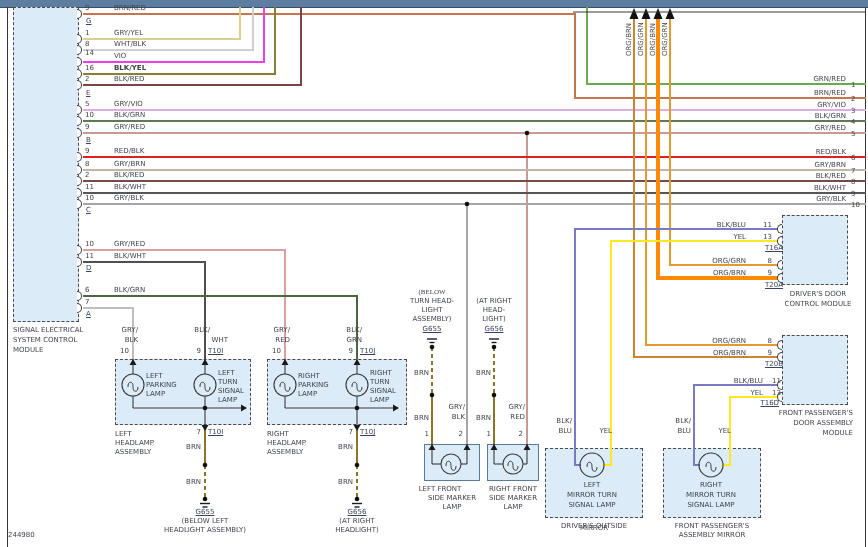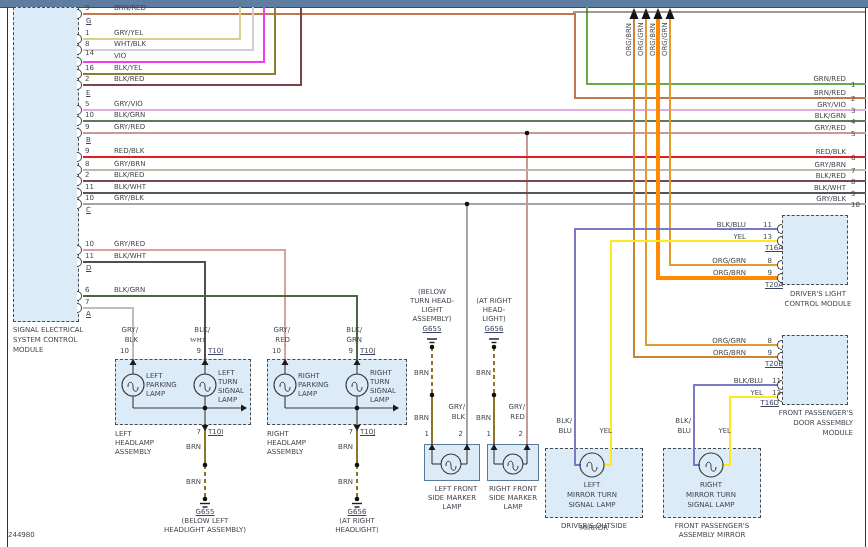--- a/index.html
+++ b/index.html
@@ -191,21 +191,21 @@
       <span class="lb" style="left: 85px; top: 4px;">9</span>
       <span class="lb" style="left: 114px; top: 4px;">BRN/RED</span>
       <span class="lb un lk" style="left: 86px; top: 17px;">G</span>
       <span class="lb" style="left: 85px; top: 29px;">1</span>
       <span class="lb" style="left: 114px; top: 29px;">GRY/YEL</span>
       <span class="lb" style="left: 85px; top: 40px;">8</span>
       <span class="lb" style="left: 114px; top: 40px;">WHT/BLK</span>
       <span class="lb" style="left: 85px; top: 49px;">14</span>
       <span class="lb" style="left: 114px; top: 52px;">VIO</span>
       <span class="lb" style="left: 85px; top: 64px;">16</span>
-      <span class="lb" style="left: 114px; top: 64px;">BLK/YEL</span>
+      <span class="lb" style="left: 114px; top: 64px; font-weight: bold;">BLK/YEL</span>
       <span class="lb" style="left: 85px; top: 75px;">2</span>
       <span class="lb" style="left: 114px; top: 75px;">BLK/RED</span>
       <span class="lb un lk" style="left: 86px; top: 89px;">E</span>
       <span class="lb" style="left: 85px; top: 100px;">5</span>
       <span class="lb" style="left: 114px; top: 100px;">GRY/VIO</span>
       <span class="lb" style="left: 85px; top: 111px;">10</span>
       <span class="lb" style="left: 114px; top: 111px;">BLK/GRN</span>
       <span class="lb" style="left: 85px; top: 123px;">9</span>
       <span class="lb" style="left: 114px; top: 123px;">GRY/RED</span>
       <span class="lb un lk" style="left: 86px; top: 136px;">B</span>
@@ -259,40 +259,40 @@
       <span class="lb ar" style="left: 746px; top: 221px;">BLK/BLU</span>
       <span class="lb ar" style="left: 772px; top: 221px;">11</span>
       <span class="lb ar" style="left: 746px; top: 233px;">YEL</span>
       <span class="lb ar" style="left: 772px; top: 233px;">13</span>
       <span class="lb ar un lk" style="left: 783px; top: 244px;">T16A</span>
       <span class="lb ar" style="left: 746px; top: 257px;">ORG/GRN</span>
       <span class="lb ar" style="left: 772px; top: 257px;">8</span>
       <span class="lb ar" style="left: 746px; top: 269px;">ORG/BRN</span>
       <span class="lb ar" style="left: 772px; top: 269px;">9</span>
       <span class="lb ar un lk" style="left: 783px; top: 281px;">T20A</span>
-      <span class="lb ac" style="left: 818px; top: 290px;">DRIVER'S LIGHT</span>
+      <span class="lb ac" style="left: 818px; top: 290px;">DRIVER'S DOOR</span>
       <span class="lb ac" style="left: 818px; top: 300px;">CONTROL MODULE</span>
       <span class="lb ar" style="left: 746px; top: 337px;">ORG/GRN</span>
       <span class="lb ar" style="left: 772px; top: 337px;">8</span>
       <span class="lb ar" style="left: 746px; top: 349px;">ORG/BRN</span>
       <span class="lb ar" style="left: 772px; top: 349px;">9</span>
       <span class="lb ar un lk" style="left: 783px; top: 360px;">T20B</span>
       <span class="lb ar" style="left: 763px; top: 377px;">BLK/BLU</span>
       <span class="lb ar" style="left: 781px; top: 377px;">11</span>
       <span class="lb ar" style="left: 763px; top: 389px;">YEL</span>
       <span class="lb ar" style="left: 781px; top: 389px;">13</span>
       <span class="lb ar un lk" style="left: 779px; top: 399px;">T16D</span>
       <span class="lb ar" style="left: 853px; top: 409px;">FRONT PASSENGER'S</span>
       <span class="lb ar" style="left: 853px; top: 419px;">DOOR ASSEMBLY</span>
       <span class="lb ar" style="left: 853px; top: 429px;">MODULE</span>
       <span class="lb ar" style="left: 138px; top: 326px;">GRY/</span>
       <span class="lb ar" style="left: 138px; top: 336px;">BLK</span>
       <span class="lb ar" style="left: 129px; top: 347px;">10</span>
       <span class="lb ar" style="left: 210px; top: 326px;">BLK/</span>
-      <span class="lb ar" style="left: 206px; top: 336px; font-family: Liberation Serif, serif;">WHT</span>
+      <span class="lb ar" style="left: 228px; top: 336px;">WHT</span>
       <span class="lb ar" style="left: 201px; top: 347px;">9</span>
       <span class="lb un lk" style="left: 208px; top: 347px;">T10I</span>
       <span class="lb ar" style="left: 290px; top: 326px;">GRY/</span>
       <span class="lb ar" style="left: 290px; top: 336px;">RED</span>
       <span class="lb ar" style="left: 281px; top: 347px;">10</span>
       <span class="lb ar" style="left: 362px; top: 326px;">BLK/</span>
       <span class="lb ar" style="left: 362px; top: 336px;">GRN</span>
       <span class="lb ar" style="left: 353px; top: 347px;">9</span>
       <span class="lb un lk" style="left: 360px; top: 347px;">T10J</span>
       <span class="lb" style="left: 146px; top: 372px;">LEFT</span>
@@ -322,42 +322,42 @@
       <span class="lb" style="left: 115px; top: 448px;">ASSEMBLY</span>
       <span class="lb" style="left: 267px; top: 430px;">RIGHT</span>
       <span class="lb" style="left: 267px; top: 439px;">HEADLAMP</span>
       <span class="lb" style="left: 267px; top: 448px;">ASSEMBLY</span>
       <span class="lb ac un lk" style="left: 205px; top: 508px;">G655</span>
       <span class="lb ac" style="left: 205px; top: 517px;">(BELOW LEFT</span>
       <span class="lb ac" style="left: 205px; top: 526px;">HEADLIGHT ASSEMBLY)</span>
       <span class="lb ac un lk" style="left: 357px; top: 508px;">G656</span>
       <span class="lb ac" style="left: 357px; top: 517px;">(AT RIGHT</span>
       <span class="lb ac" style="left: 357px; top: 526px;">HEADLIGHT)</span>
-      <span class="lb ac" style="left: 432px; top: 288px;">(BELOW</span>
+      <span class="lb ac" style="left: 432px; top: 288px; font-family: Liberation Serif, serif;">(BELOW</span>
       <span class="lb ac" style="left: 432px; top: 297px;">TURN HEAD-</span>
       <span class="lb ac" style="left: 432px; top: 306px;">LIGHT</span>
       <span class="lb ac" style="left: 432px; top: 315px;">ASSEMBLY)</span>
       <span class="lb ac un lk" style="left: 432px; top: 325px;">G655</span>
       <span class="lb ac" style="left: 494px; top: 297px;">(AT RIGHT</span>
       <span class="lb ac" style="left: 494px; top: 306px;">HEAD-</span>
       <span class="lb ac" style="left: 494px; top: 315px;">LIGHT)</span>
       <span class="lb ac un lk" style="left: 494px; top: 325px;">G656</span>
       <span class="lb ar" style="left: 429px; top: 369px;">BRN</span>
       <span class="lb ar" style="left: 429px; top: 414px;">BRN</span>
       <span class="lb ar" style="left: 429px; top: 430px;">1</span>
       <span class="lb ar" style="left: 465px; top: 403px;">GRY/</span>
       <span class="lb ar" style="left: 465px; top: 413px;">BLK</span>
       <span class="lb ar" style="left: 463px; top: 430px;">2</span>
       <span class="lb ar" style="left: 491px; top: 369px;">BRN</span>
       <span class="lb ar" style="left: 491px; top: 414px;">BRN</span>
       <span class="lb ar" style="left: 491px; top: 430px;">1</span>
       <span class="lb ar" style="left: 525px; top: 403px;">GRY/</span>
       <span class="lb ar" style="left: 525px; top: 413px;">RED</span>
       <span class="lb ar" style="left: 523px; top: 430px;">2</span>
-      <span class="lb ac" style="left: 456px; top: 485px;">LEFT FRONT</span>
+      <span class="lb ac" style="left: 440px; top: 485px;">LEFT FRONT</span>
       <span class="lb ac" style="left: 452px; top: 494px;">SIDE MARKER</span>
       <span class="lb ac" style="left: 452px; top: 503px;">LAMP</span>
       <span class="lb ac" style="left: 513px; top: 485px;">RIGHT FRONT</span>
       <span class="lb ac" style="left: 513px; top: 494px;">SIDE MARKER</span>
       <span class="lb ac" style="left: 513px; top: 503px;">LAMP</span>
       <span class="lb ar" style="left: 572px; top: 417px;">BLK/</span>
       <span class="lb ar" style="left: 572px; top: 427px;">BLU</span>
       <span class="lb ar" style="left: 612px; top: 427px;">YEL</span>
       <span class="lb ar" style="left: 691px; top: 417px;">BLK/</span>
       <span class="lb ar" style="left: 691px; top: 427px;">BLU</span>

